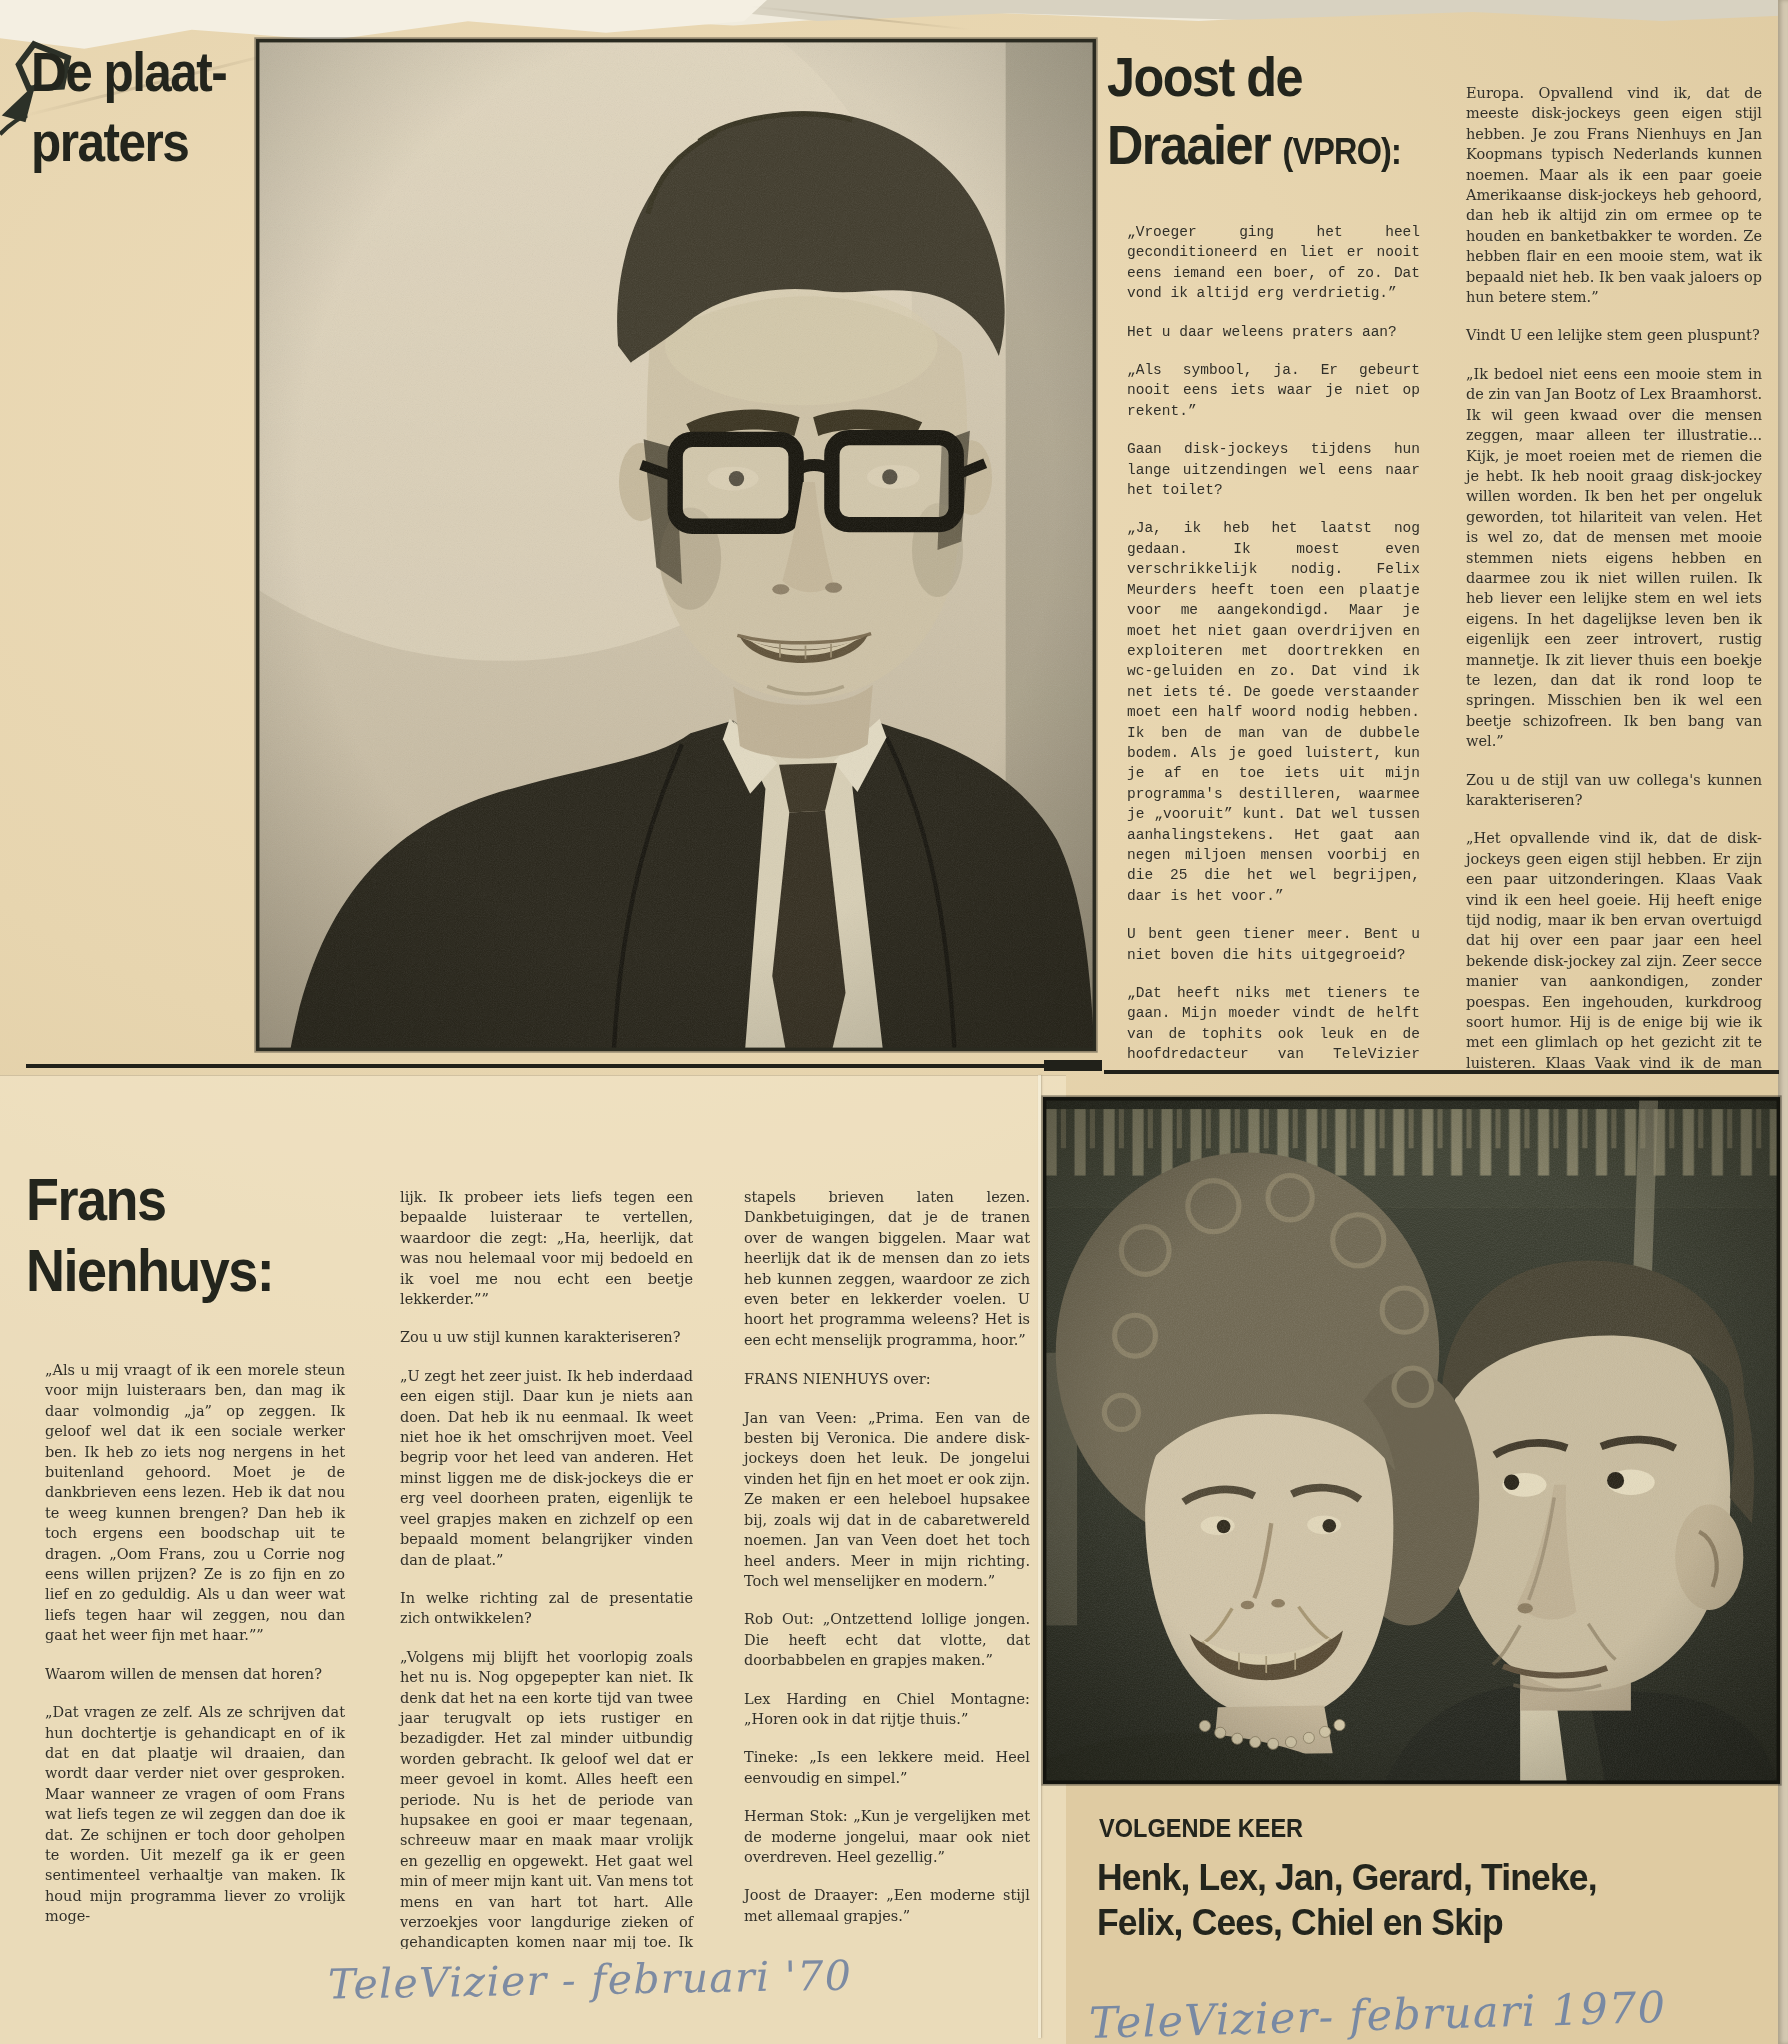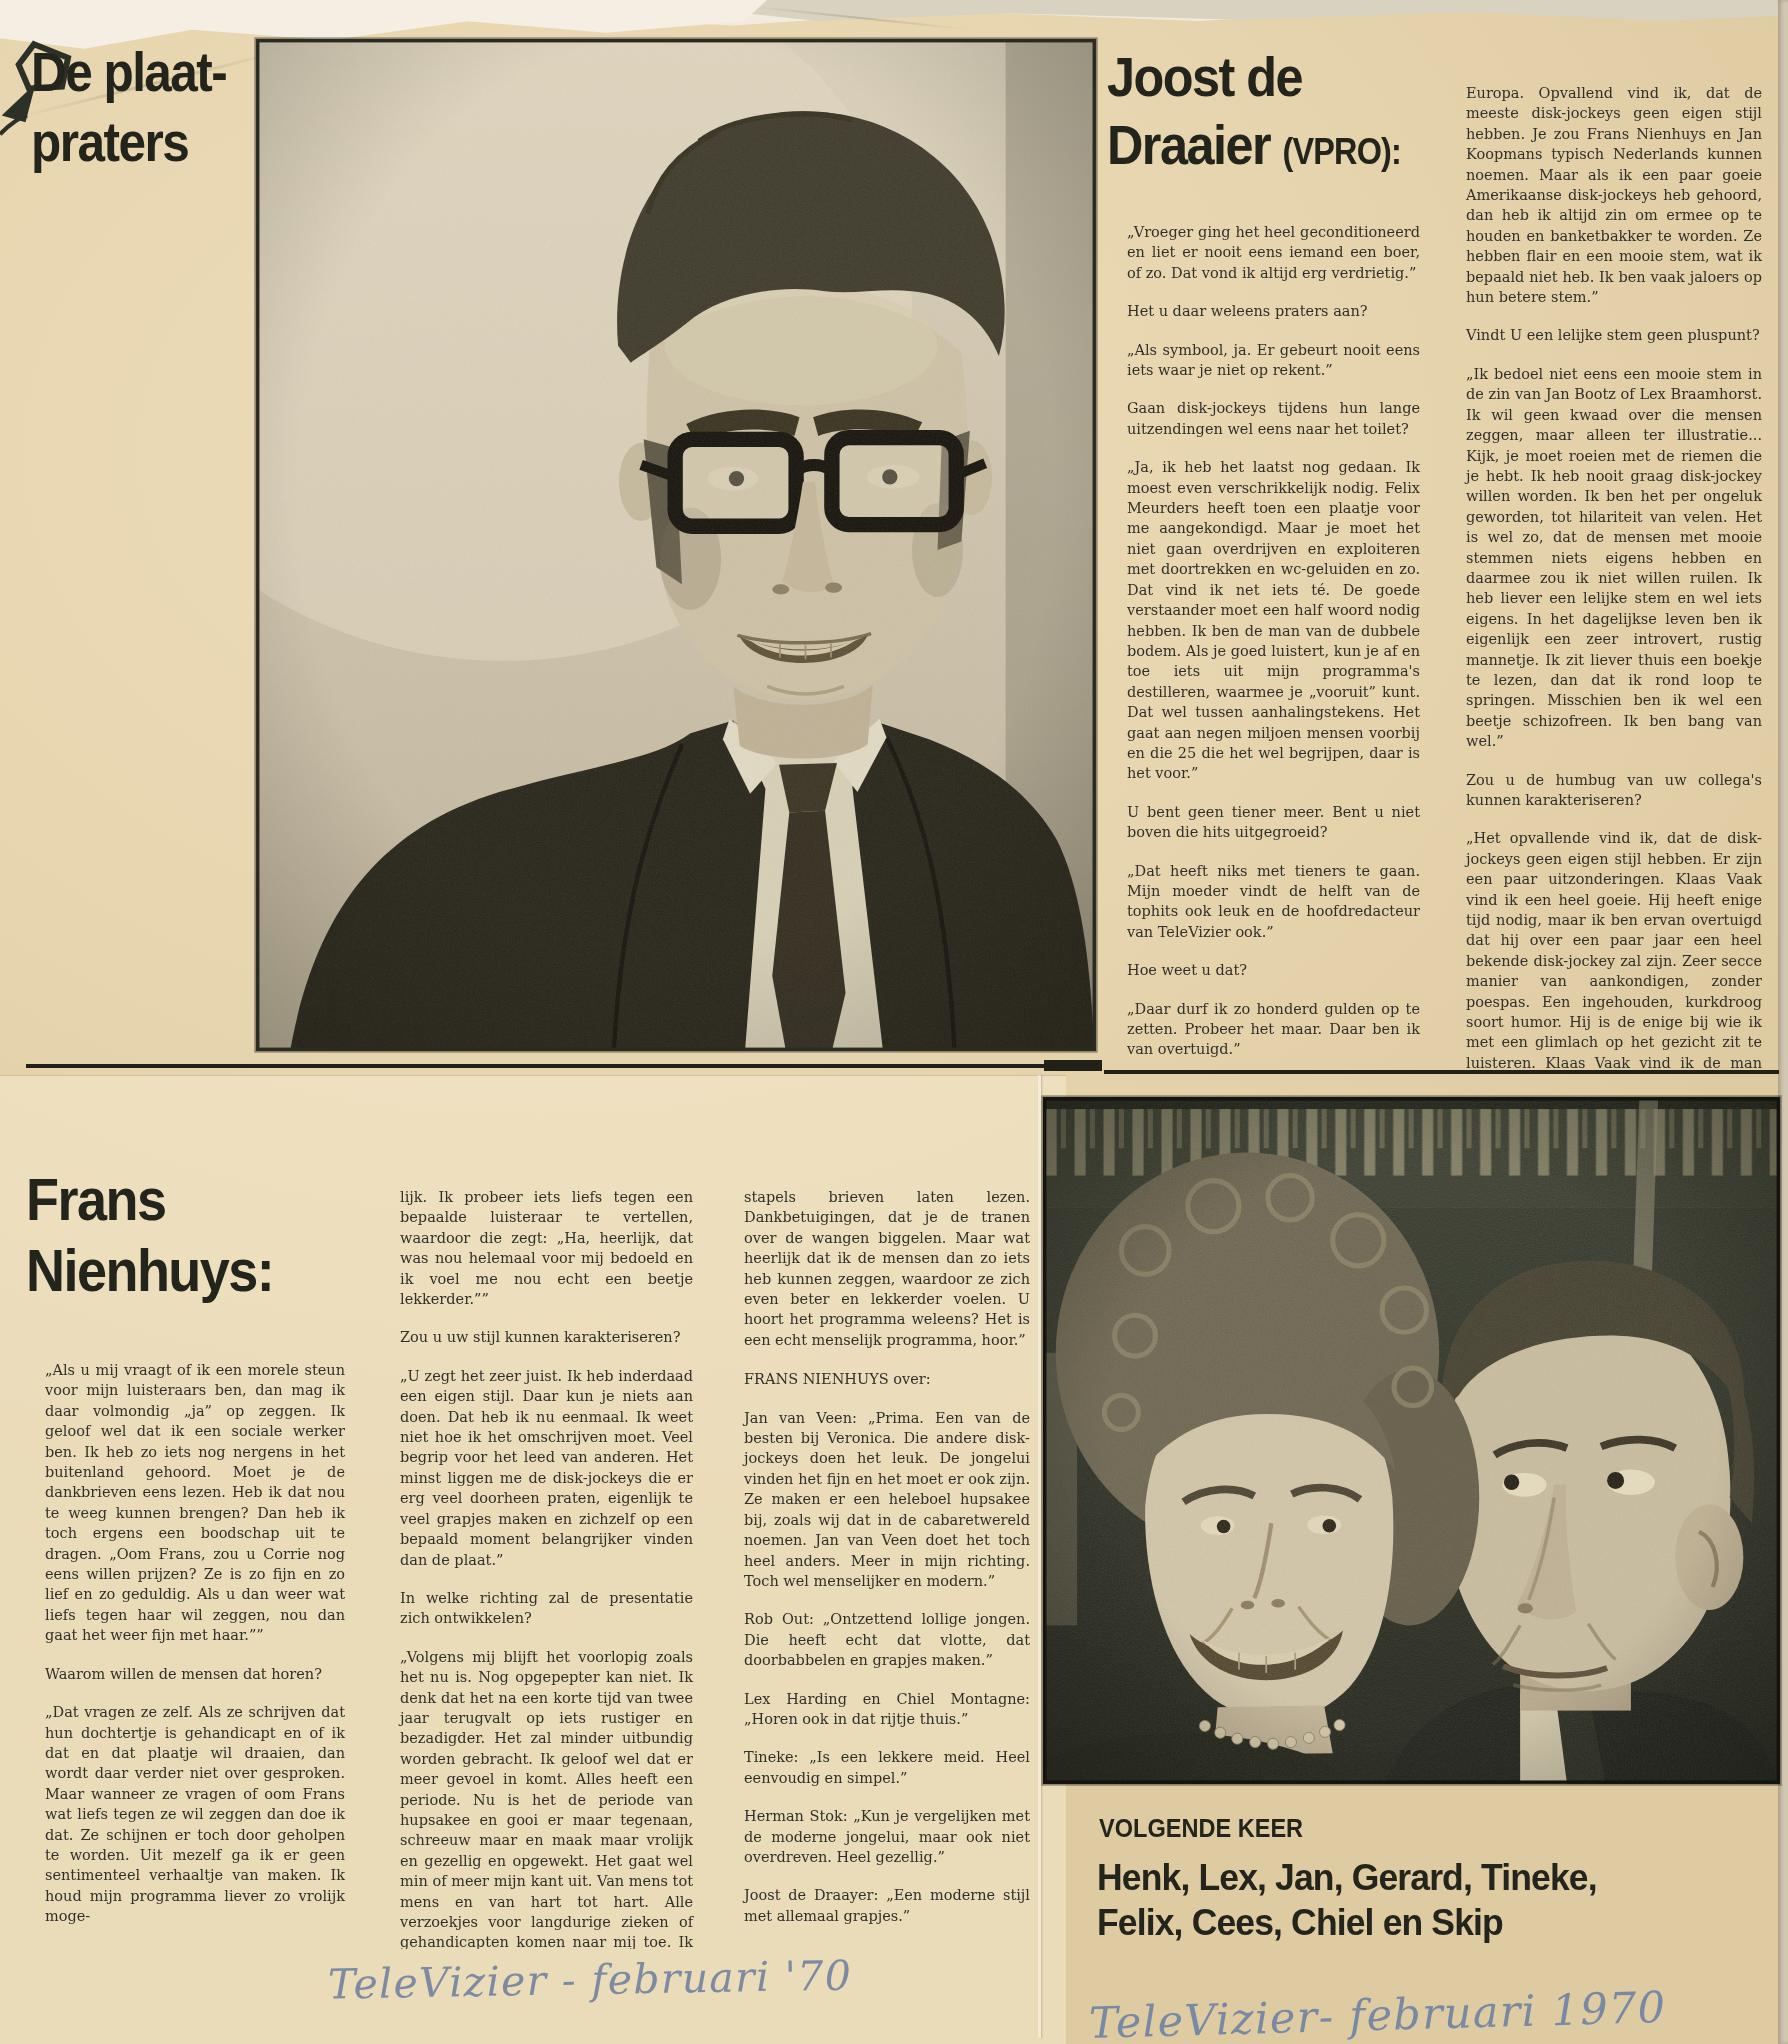--- a/index.html
+++ b/index.html
@@ -21,21 +21,21 @@
   
   .head-sans{font-family:"Liberation Sans", sans-serif;font-weight:700;color:#23251d;transform:scaleX(.90);transform-origin:left top;letter-spacing:-1.7px;}
   #masthead{position:absolute;left:31px;top:37px;font-size:55px;line-height:70px;}
   #joost-heading{position:absolute;left:1107px;top:43px;font-size:56px;line-height:68px;white-space:nowrap;}
   #joost-heading .org{font-size:36px;letter-spacing:-0.9px;}
   #frans-heading{position:absolute;left:25.6px;top:1164px;font-size:60px;line-height:71px;}
   
   .col{position:absolute;overflow:hidden;color:#31302a;font-size:14.5px;line-height:20.4px;text-align:justify;}
   .col p{margin:18px;}
   .col p.gap{margin-top:19px;}
-  #joost-col1{left:1109px;top:204px;width:329px;height:864px;}
+  #joost-col1{left:1109px;top:204px;width:329px;height:864px;font-family:Liberation Mono, monospace;}
   #joost-col2{left:1448px;top:65px;width:332px;height:1003px;}
   #frans-col1{left:27px;top:1342px;width:336px;height:601px;}
   #frans-col2{left:382px;top:1169px;width:329px;height:780px;}
   #frans-col3{left:726px;top:1169px;width:322px;height:780px;}
   
   .rule{position:absolute;background:#21211a;}
   
   .photo{position:absolute;overflow:hidden;box-shadow:0 0 0 1.7px rgba(40,38,28,.45);}
   #top-photo{left:256px;top:39px;width:840px;height:1012px;}
   #bottom-photo{left:1043px;top:1097px;width:737px;height:687px;}
@@ -164,21 +164,21 @@
     <p>„Dat heeft niks met tieners te gaan. Mijn moeder vindt de helft van de tophits ook leuk en de hoofdredacteur van TeleVizier ook.”</p>
     <p>Hoe weet u dat?</p>
     <p>„Daar durf ik zo honderd gulden op te zetten. Probeer het maar. Daar ben ik van overtuigd.”</p>
     <p>Hebben de Nederlandse disk-jockeys iets te zeggen in de popwereld?</p>
   </div>
 
   <div id="joost-col2" class="col">
     <p>Europa. Opvallend vind ik, dat de meeste disk-jockeys geen eigen stijl hebben. Je zou Frans Nienhuys en Jan Koopmans typisch Nederlands kunnen noemen. Maar als ik een paar goeie Amerikaanse disk-jockeys heb gehoord, dan heb ik altijd zin om ermee op te houden en banketbakker te worden. Ze hebben flair en een mooie stem, wat ik bepaald niet heb. Ik ben vaak jaloers op hun betere stem.”</p>
     <p>Vindt U een lelijke stem geen pluspunt?</p>
     <p>„Ik bedoel niet eens een mooie stem in de zin van Jan Bootz of Lex Braamhorst. Ik wil geen kwaad over die mensen zeggen, maar alleen ter illustratie... Kijk, je moet roeien met de riemen die je hebt. Ik heb nooit graag disk-jockey willen worden. Ik ben het per ongeluk geworden, tot hilariteit van velen. Het is wel zo, dat de mensen met mooie stemmen niets eigens hebben en daarmee zou ik niet willen ruilen. Ik heb liever een lelijke stem en wel iets eigens. In het dagelijkse leven ben ik eigenlijk een zeer introvert, rustig mannetje. Ik zit liever thuis een boekje te lezen, dan dat ik rond loop te springen. Misschien ben ik wel een beetje schizofreen. Ik ben bang van wel.”</p>
-    <p>Zou u de humbug van uw collega's kunnen karakteriseren?</p>
+    <p>Zou u de stijl van uw collega's kunnen karakteriseren?</p>
     <p>„Het opvallende vind ik, dat de disk-jockeys geen eigen stijl hebben. Er zijn een paar uitzonderingen. Klaas Vaak vind ik een heel goeie. Hij heeft enige tijd nodig, maar ik ben ervan overtuigd dat hij over een paar jaar een heel bekende disk-jockey zal zijn. Zeer secce manier van aankondigen, zonder poespas. Een ingehouden, kurkdroog soort humor. Hij is de enige bij wie ik met een glimlach op het gezicht zit te luisteren. Klaas Vaak vind ik de man met de meeste potentie voor de toekomst.”</p>
   </div>
 
   <div class="rule" style="left:25.6px;top:1064px;width:1019px;height:4.3px;"></div>
   <div class="rule" style="left:1044px;top:1060px;width:58px;height:11px;"></div>
   <div class="rule" style="left:1104px;top:1070px;width:675px;height:4.3px;"></div>
 
   <div id="bottom-photo" class="photo">
     <svg width="737" height="687" viewBox="0 0 865 806">
       <defs>

